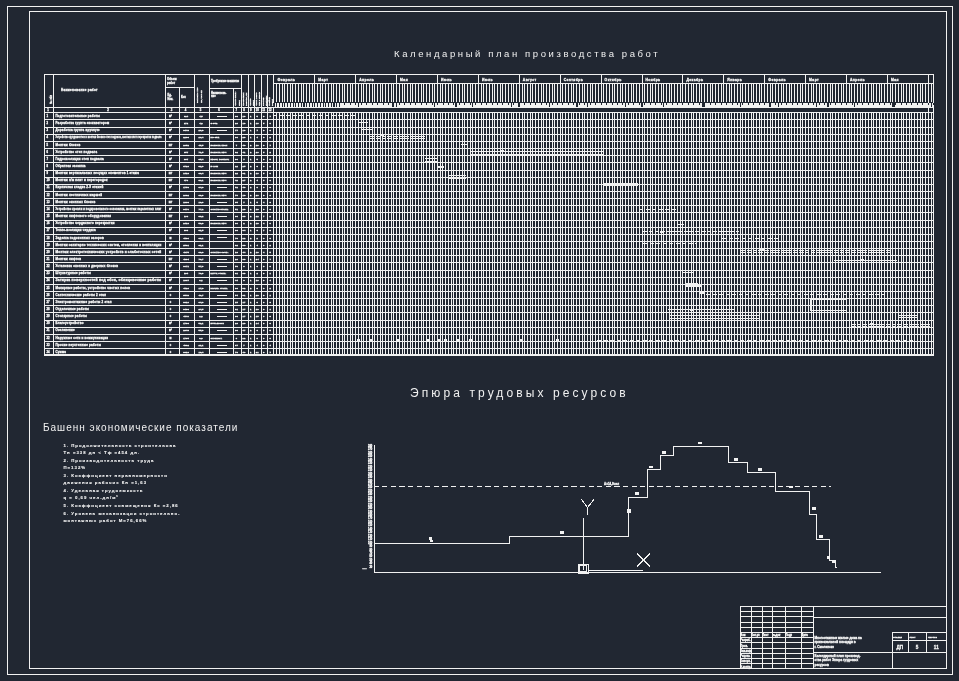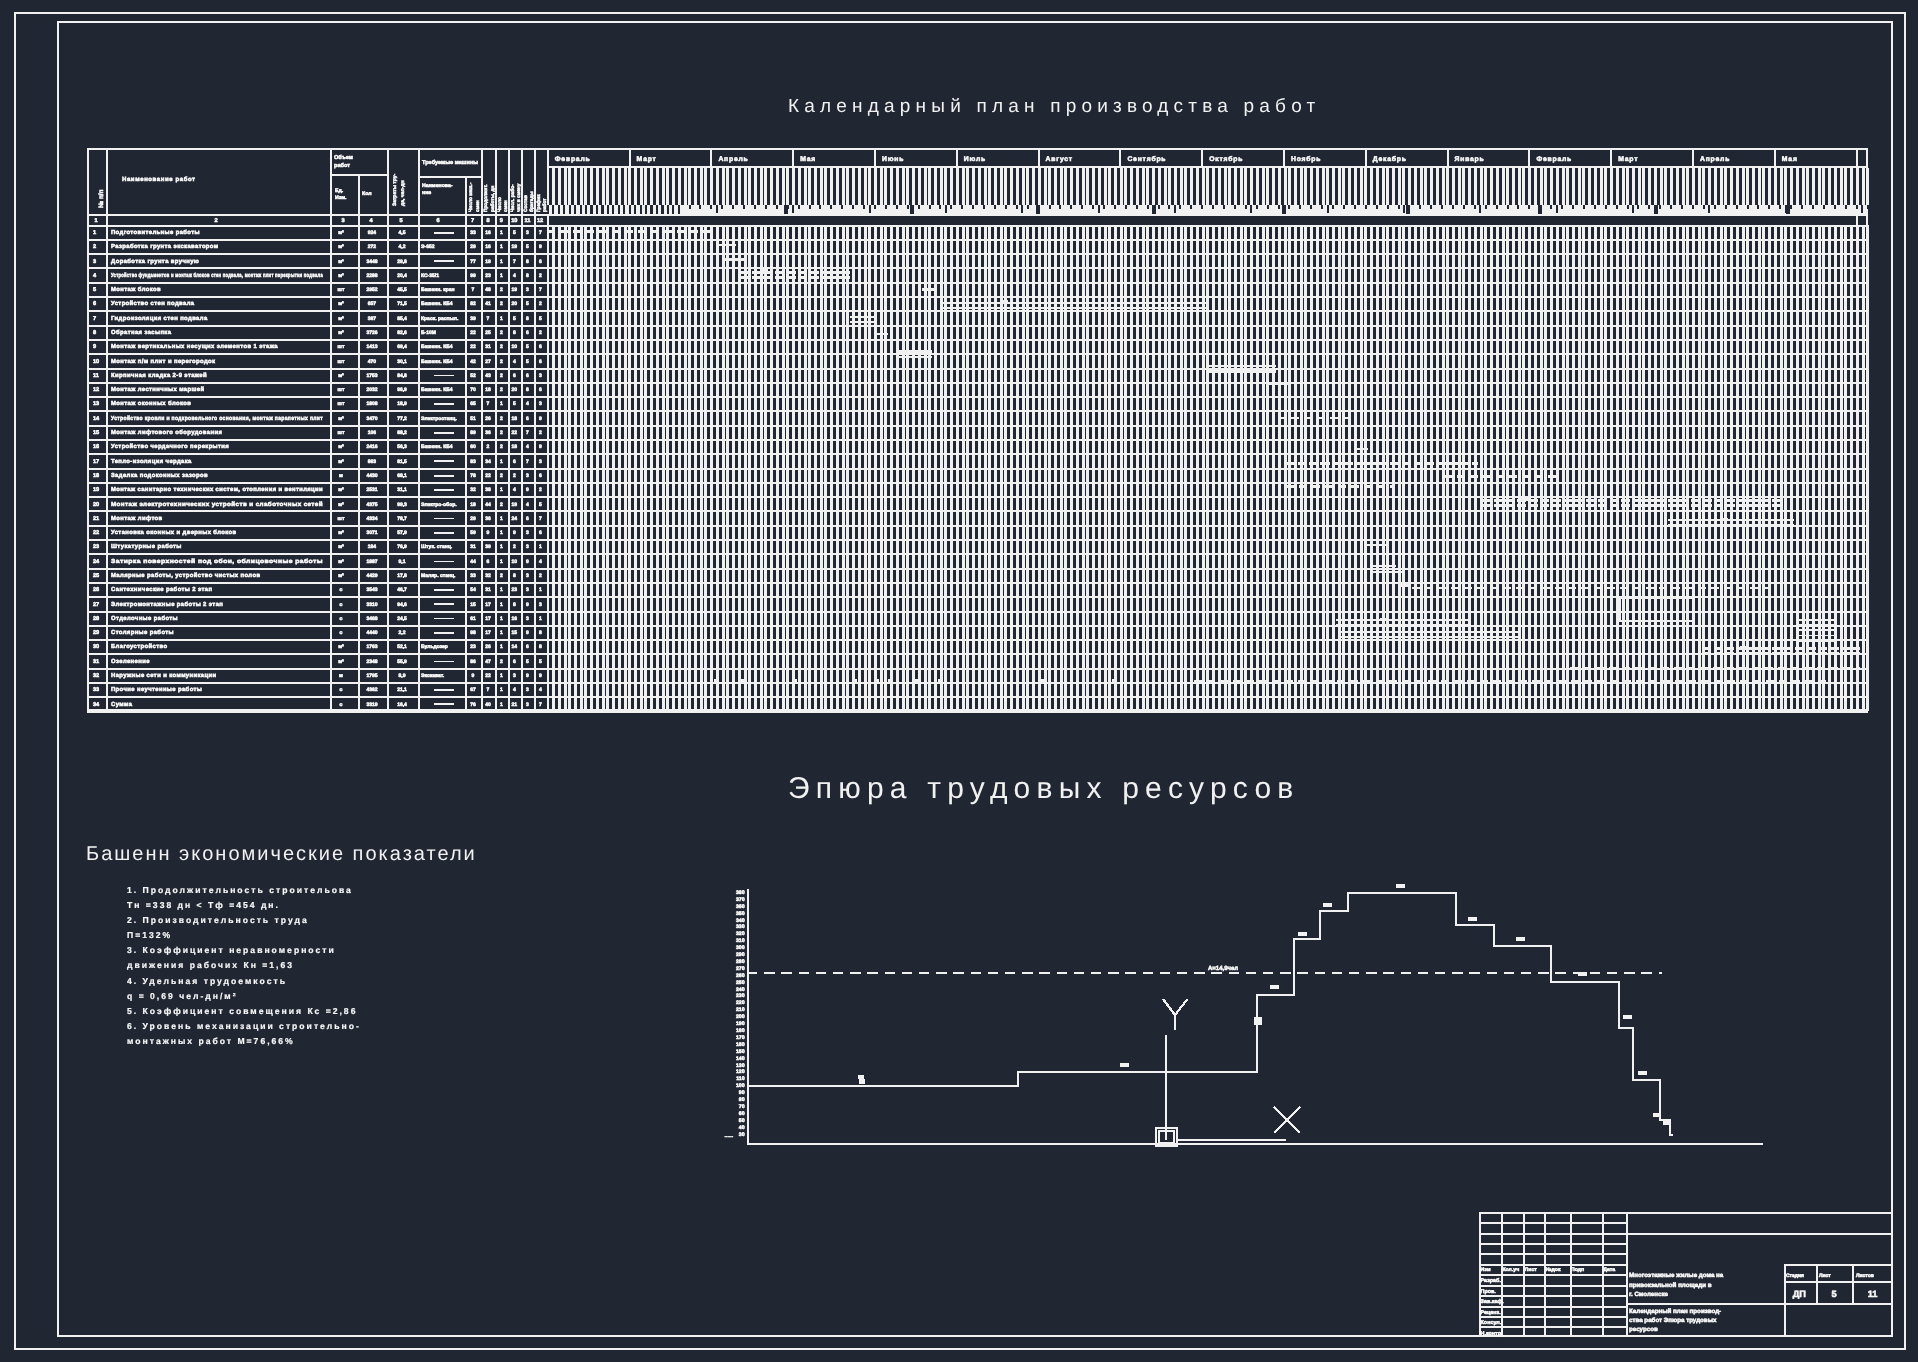--- a/index.html
+++ b/index.html
@@ -1698,14 +1698,14 @@
 <text x="917.0" y="648.5" font-family="Liberation Sans, sans-serif" font-size="4.6" text-anchor="middle" font-weight="bold" fill="#f7f7f7" stroke="#f7f7f7" stroke-width="0.28">5</text>
 <text x="936.3" y="648.5" font-family="Liberation Sans, sans-serif" font-size="4.6" text-anchor="middle" font-weight="bold" fill="#f7f7f7" stroke="#f7f7f7" stroke-width="0.28">11</text>
 <text x="814.5" y="638.5" font-family="Liberation Sans, sans-serif" font-size="3.1" font-weight="bold" fill="#f7f7f7" stroke="#f7f7f7" stroke-width="0.28">Многоэтажные  жилые  дома  на</text>
 <text x="814.5" y="643.3" font-family="Liberation Sans, sans-serif" font-size="3.1" font-weight="bold" fill="#f7f7f7" stroke="#f7f7f7" stroke-width="0.28">привокзальной  площади  в</text>
 <text x="814.5" y="648.1" font-family="Liberation Sans, sans-serif" font-size="3.1" font-weight="bold" fill="#f7f7f7" stroke="#f7f7f7" stroke-width="0.28">г.  Смоленске</text>
 <text x="814.5" y="656.5" font-family="Liberation Sans, sans-serif" font-size="3.1" font-weight="bold" fill="#f7f7f7" stroke="#f7f7f7" stroke-width="0.28">Календарный  план  производ-</text>
 <text x="814.5" y="661.1" font-family="Liberation Sans, sans-serif" font-size="3.1" font-weight="bold" fill="#f7f7f7" stroke="#f7f7f7" stroke-width="0.28">ства  работ  Эпюра  трудовых</text>
 <text x="814.5" y="665.7" font-family="Liberation Sans, sans-serif" font-size="3.1" font-weight="bold" fill="#f7f7f7" stroke="#f7f7f7" stroke-width="0.28">ресурсов</text>
 </svg>
 <div style="position:absolute;left:394px;top:48px;width:266px;font-size:9.5px;letter-spacing:2.6px;color:#f1f1f1;white-space:nowrap">Календарный  план  производства  работ</div>
-<div style="position:absolute;left:394px;top:386px;width:200px;font-size:15px;letter-spacing:3.1px;color:#f1f1f1;white-space:nowrap">Эпюра  трудовых  ресурсов</div>
+<div style="position:absolute;left:410px;top:386px;width:200px;font-size:12px;letter-spacing:3.1px;color:#f1f1f1;white-space:nowrap">Эпюра  трудовых  ресурсов</div>
 <div style="position:absolute;left:43px;top:422px;font-size:10px;letter-spacing:1.0px;color:#f1f1f1;white-space:nowrap">Башенн  экономические  показатели</div>
 </div>
 </body></html>

